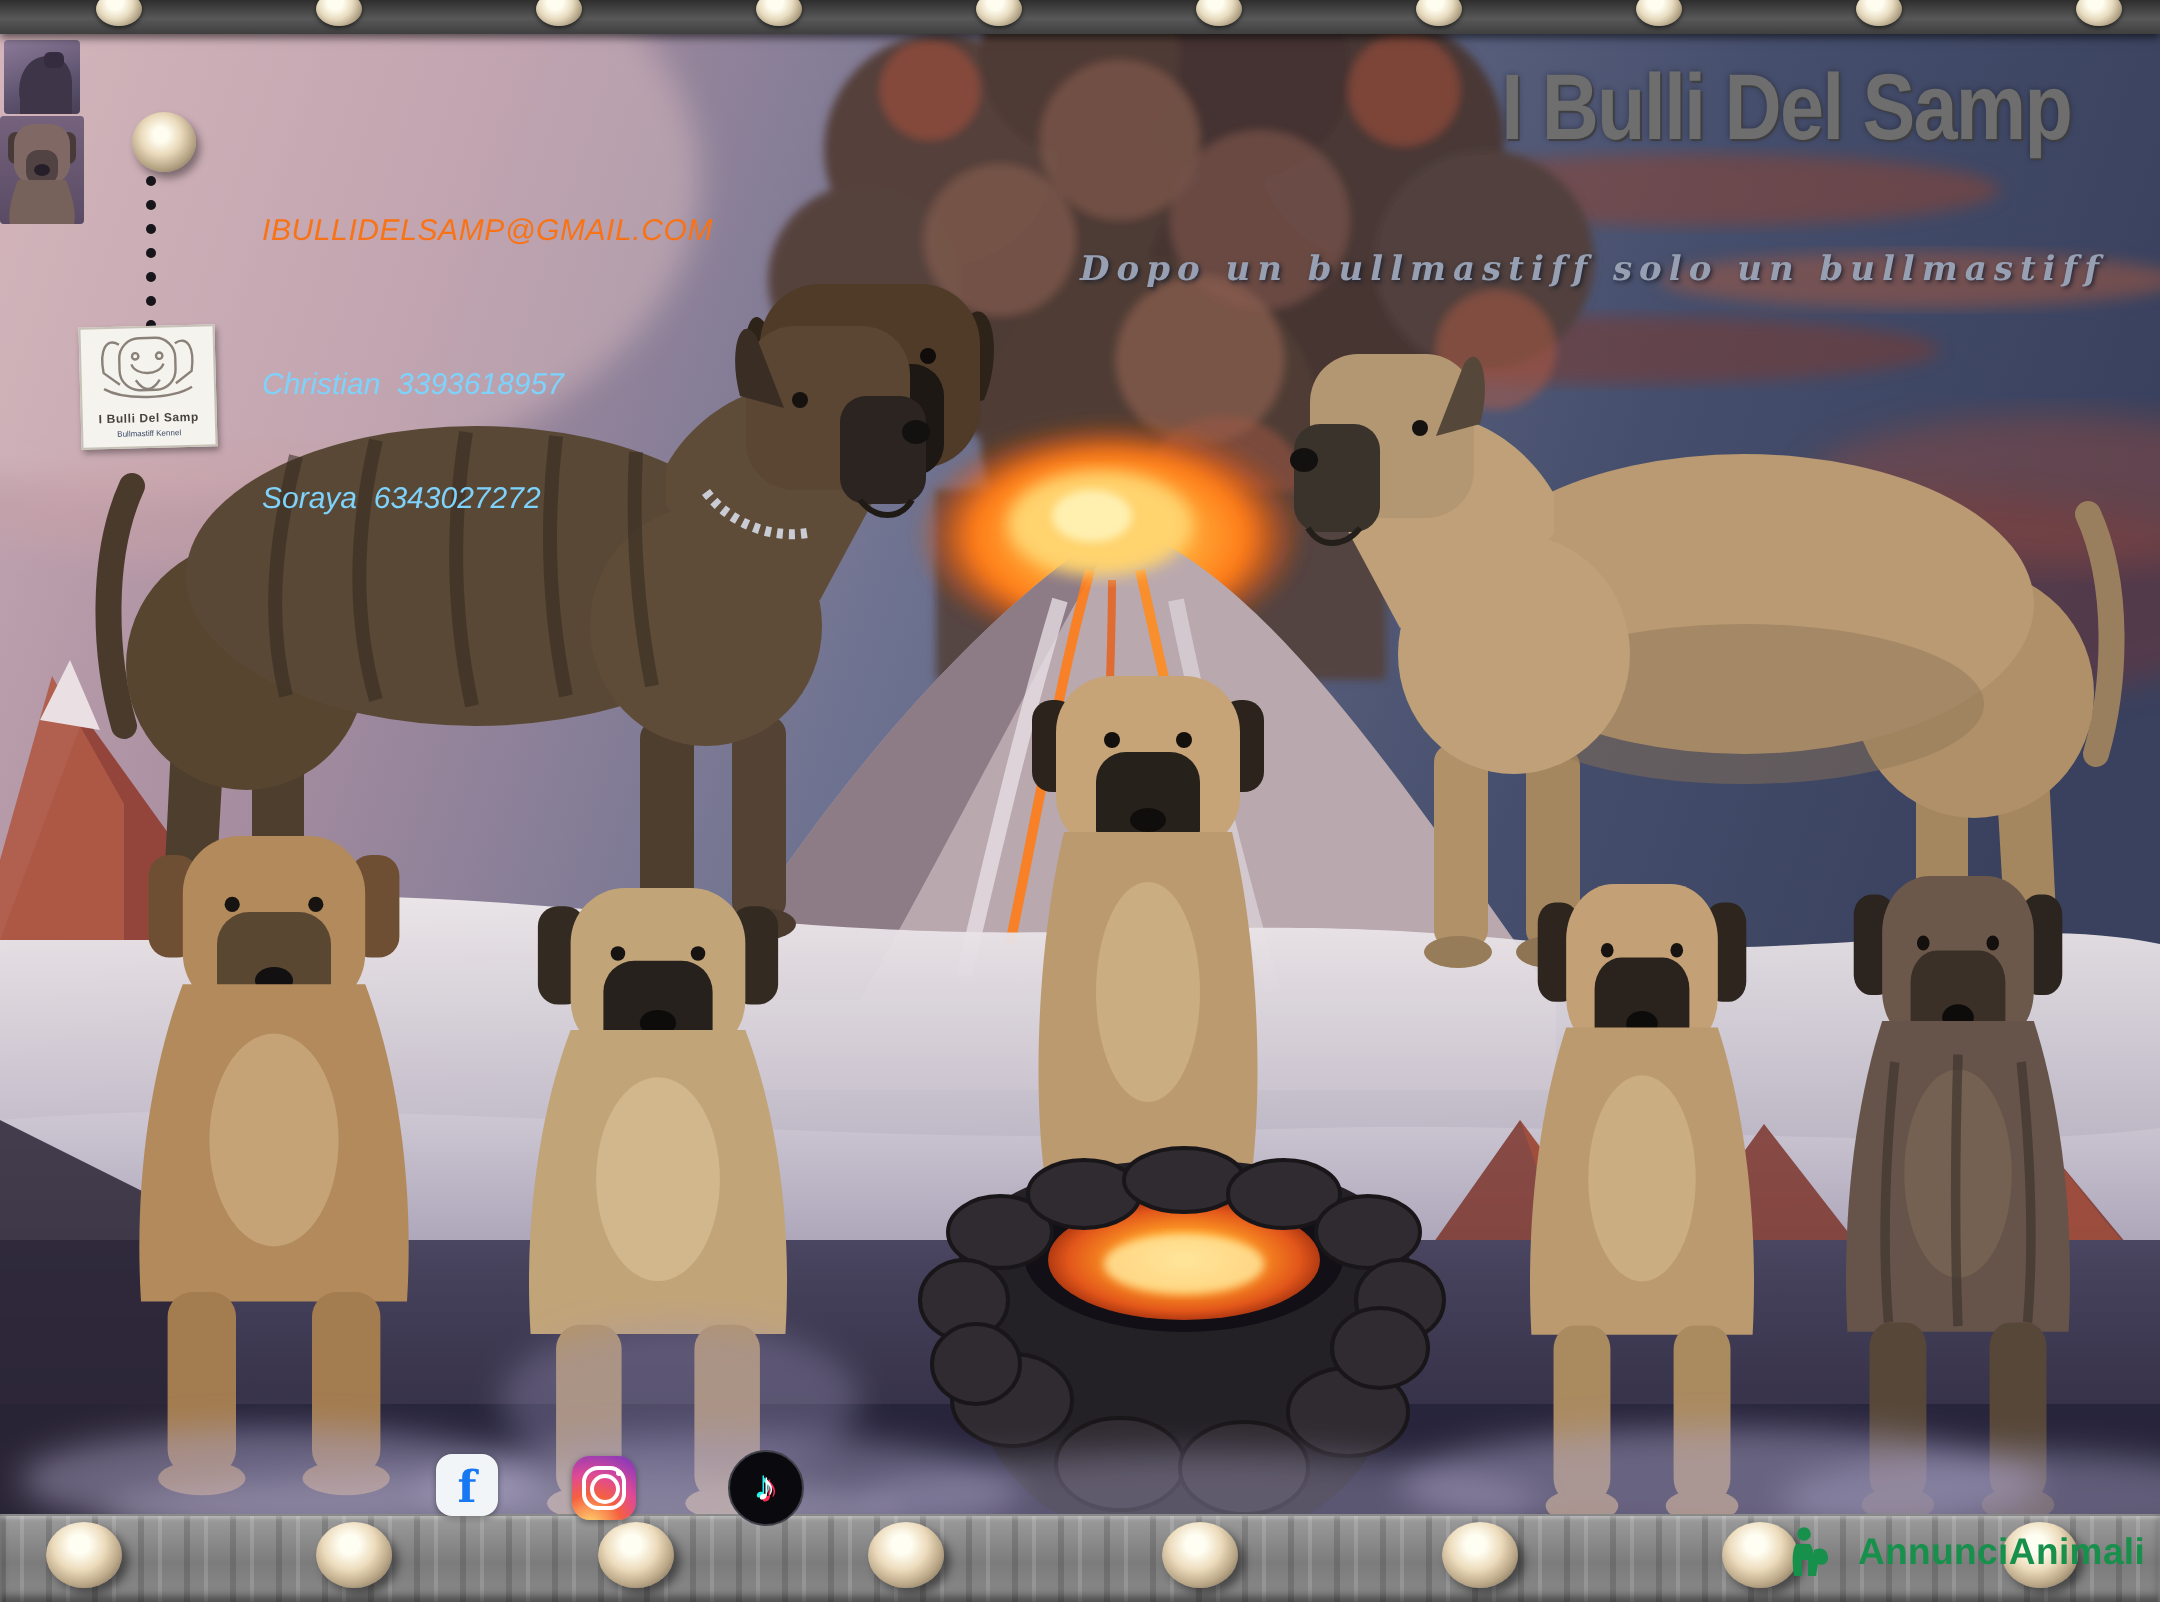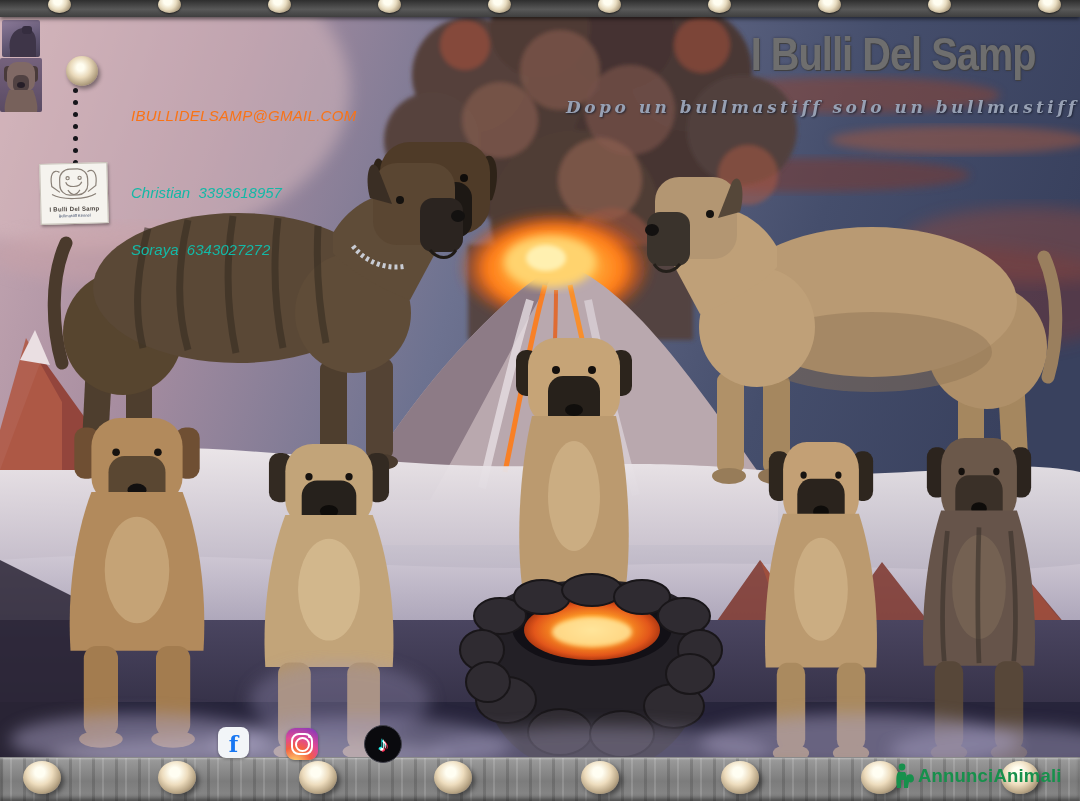--- a/index.html
+++ b/index.html
@@ -36,49 +36,49 @@
     background:#f5f3ee;border:1px solid #c7c2b8;transform:rotate(-1.5deg);
     box-shadow:1px 2px 3px rgba(0,0,0,.35);text-align:center;}
   .logo-card .l1{font-size:6px;font-weight:bold;color:#49433e;line-height:7px;letter-spacing:.3px;}
   .logo-card .l2{font-size:4px;color:#3c4a68;line-height:5px;}
 
   
   .title{position:absolute;right:44px;top:28px;z-index:15;margin:0;
     font-size:44px;font-weight:800;letter-spacing:-1px;color:#6e6e6e;white-space:nowrap;
     transform:scaleX(.9) scaleY(1.06);transform-origin:right top;
     text-shadow:1px 1px 0 #3f3f42,0 0 3px rgba(0,0,0,.35);}
-  .tagline{position:absolute;left:540px;top:97px;width:500px;z-index:15;text-align:center;
+  .tagline{position:absolute;left:540px;top:125px;width:500px;z-index:15;text-align:center;
     font-family:"DejaVu Serif",serif;font-style:italic;font-weight:bold;font-size:17px;
     letter-spacing:3.5px;color:#97a0b3;white-space:nowrap;
-    text-shadow:1px 1px 2px rgba(25,30,45,.8);margin-left:26px;}
+    text-shadow:1px 1px 2px rgba(25,30,45,.8);}
   .email{position:absolute;left:131px;top:107px;z-index:15;font-style:italic;
     font-size:15px;color:#f97316;letter-spacing:.3px;}
   .phones{position:absolute;left:131px;top:145px;z-index:15;font-style:italic;
-    font-size:15px;color:#14b8a6;line-height:19px;white-space:pre;}
+    font-size:15px;color:#7dd3fc;line-height:19px;white-space:pre;}
 
   
   .social-fb{position:absolute;left:218px;top:727px;width:31px;height:31px;z-index:21;
     border-radius:8px;background:#f2f5f8;display:flex;align-items:center;justify-content:center;
     box-shadow:0 1px 3px rgba(0,0,0,.4);}
   .social-fb span{color:#1877f2;font-weight:bold;font-size:22px;font-family:"DejaVu Serif",serif;margin-top:2px;}
   .social-ig{position:absolute;left:286px;top:728px;width:32px;height:32px;z-index:21;border-radius:9px;
     background:radial-gradient(circle at 28% 110%,#fdc468 8%,#f56040 38%,#df4996 62%,#8a3ab9 92%);
     box-shadow:0 1px 3px rgba(0,0,0,.4);}
   .ig-frame{position:absolute;inset:5px;border:2.5px solid #fff;border-radius:8px;}
   .ig-lens{position:absolute;left:50%;top:50%;width:11px;height:11px;margin:-7px 0 0 -7px;
     border:2.5px solid #fff;border-radius:50%;}
   .ig-dot{position:absolute;right:7px;top:7px;width:3px;height:3px;border-radius:50%;background:#fff;}
   .social-tt{position:absolute;left:364px;top:725px;width:36px;height:36px;z-index:21;border-radius:50%;
     background:#0a0a0e;border:1.5px solid #41414b;display:flex;align-items:center;justify-content:center;}
   .social-tt span{color:#fff;font-size:20px;line-height:20px;
     text-shadow:-1.5px -1px 0 #25f4ee,1.5px 1px 0 #fe2c55;}
 
   
   .watermark{position:absolute;left:893px;top:761px;height:30px;z-index:22;
-    display:flex;align-items:center;gap:3px;}
+    display:flex;align-items:center;gap:14px;}
   .watermark span{color:#17904c;font-weight:bold;font-size:18.5px;letter-spacing:.2px;}
 </style>
 </head>
 <body>
 
 <div class="canvas">
 
   <svg class="scene" width="1080" height="801" viewBox="0 0 1080 801">
     <defs>
       <linearGradient id="sky" x1="0" y1="0" x2="1" y2="0.25">

